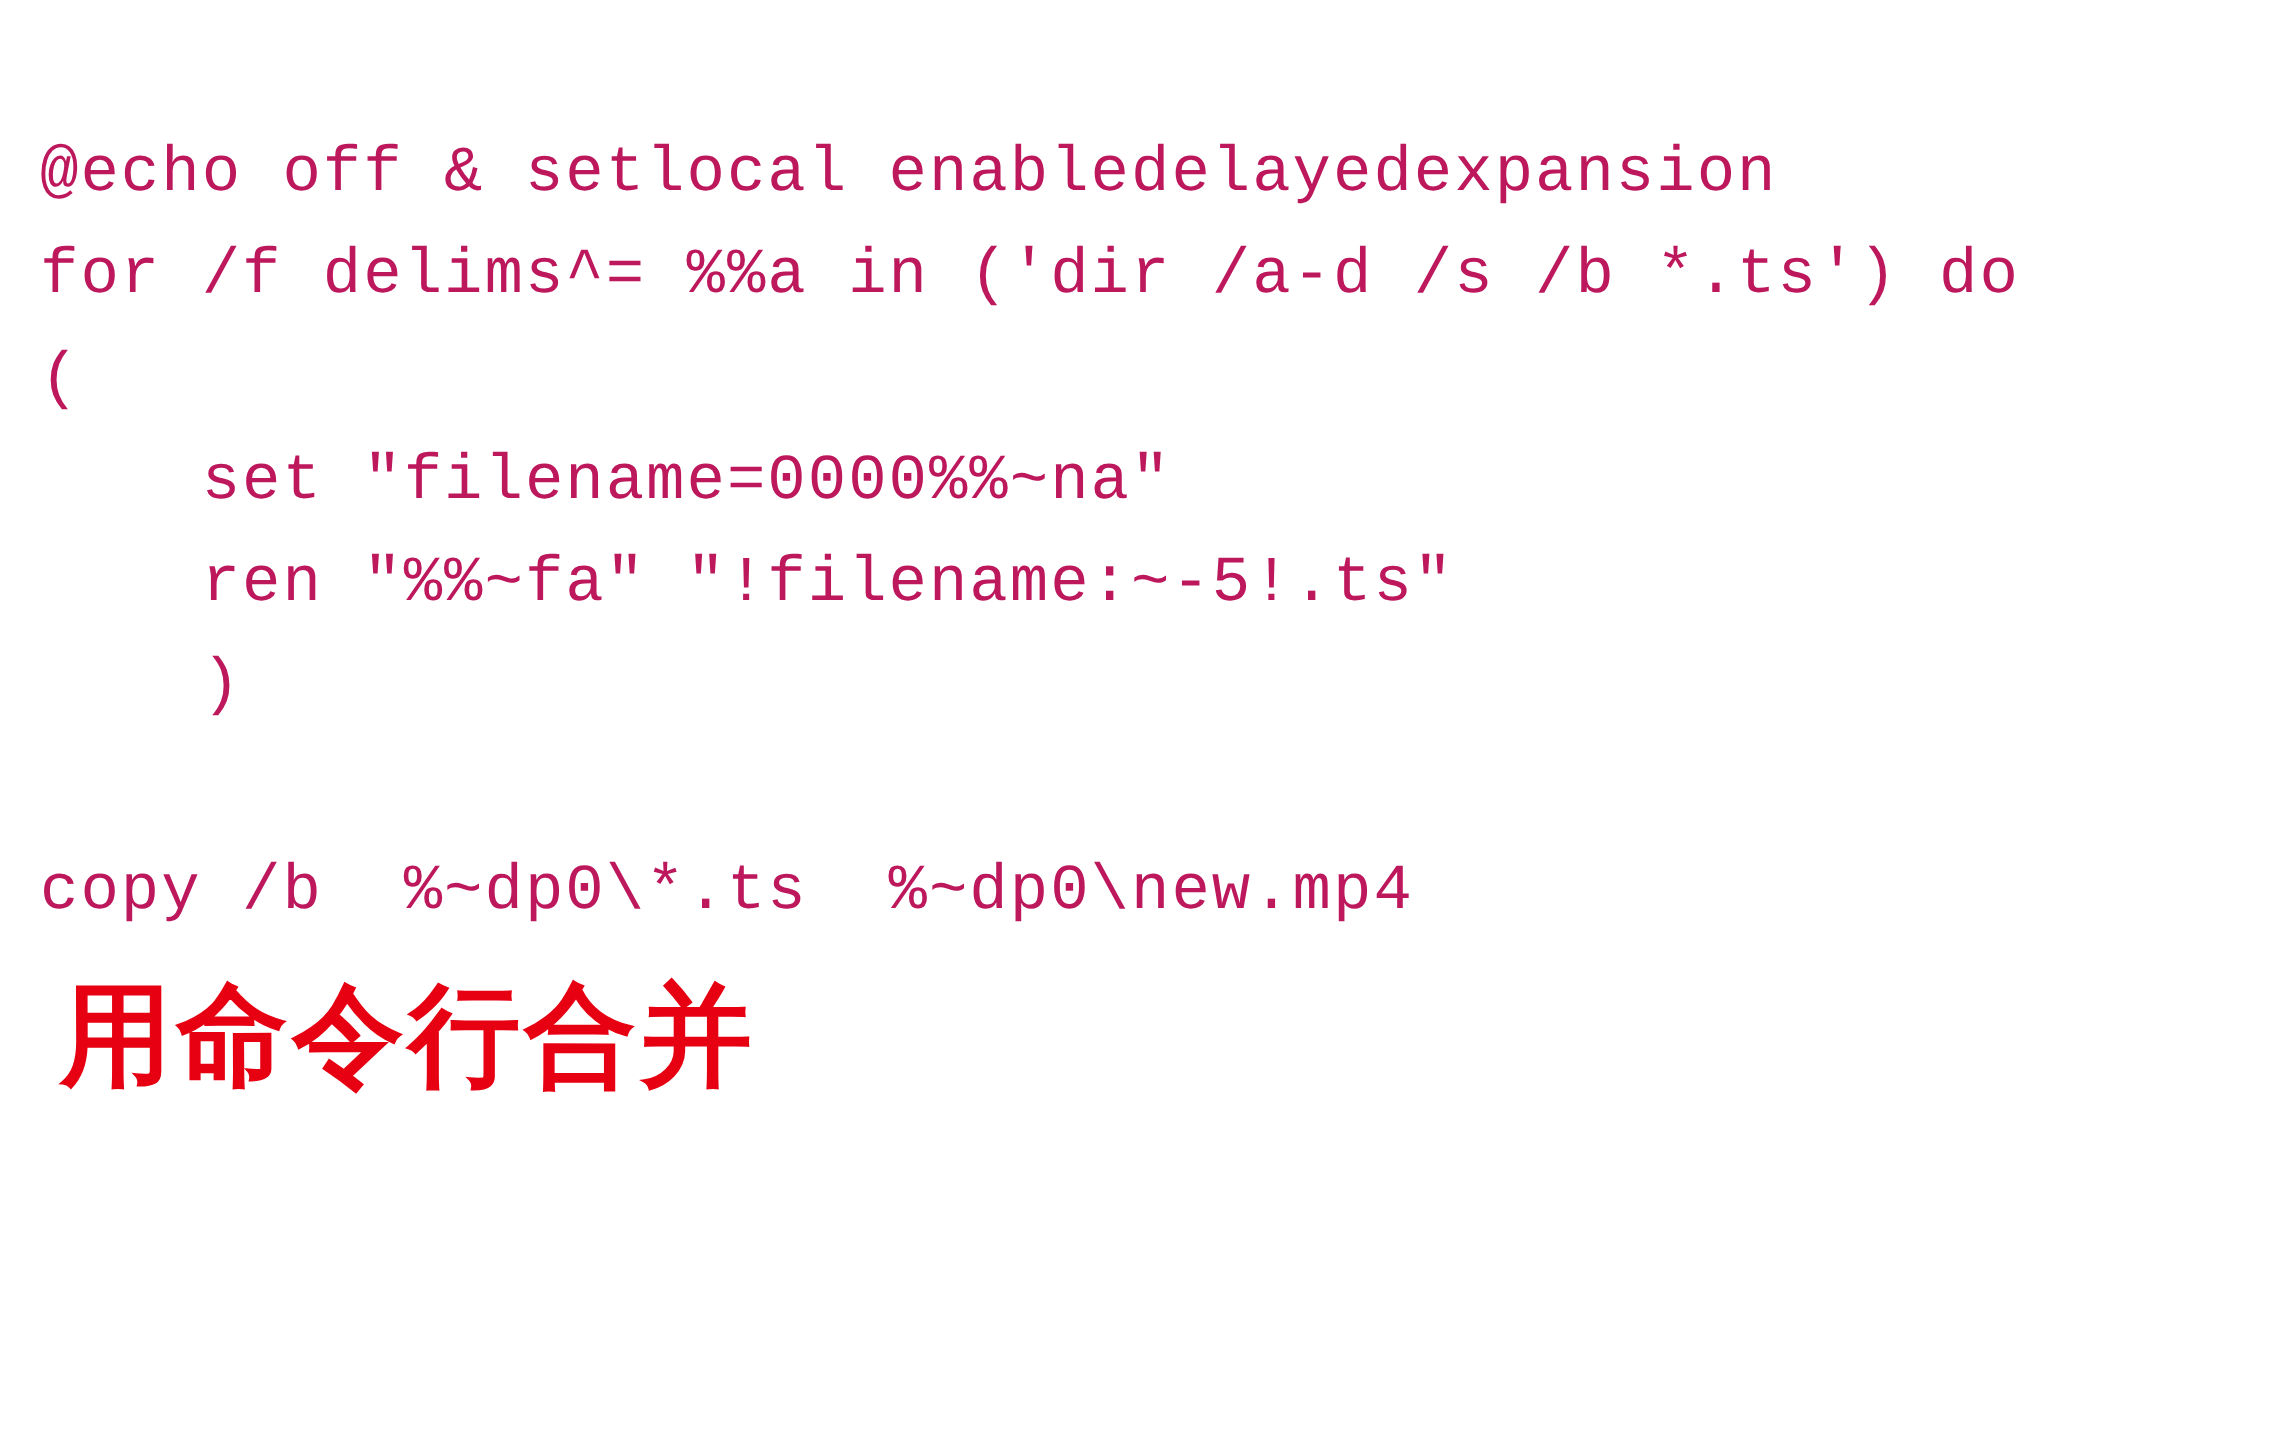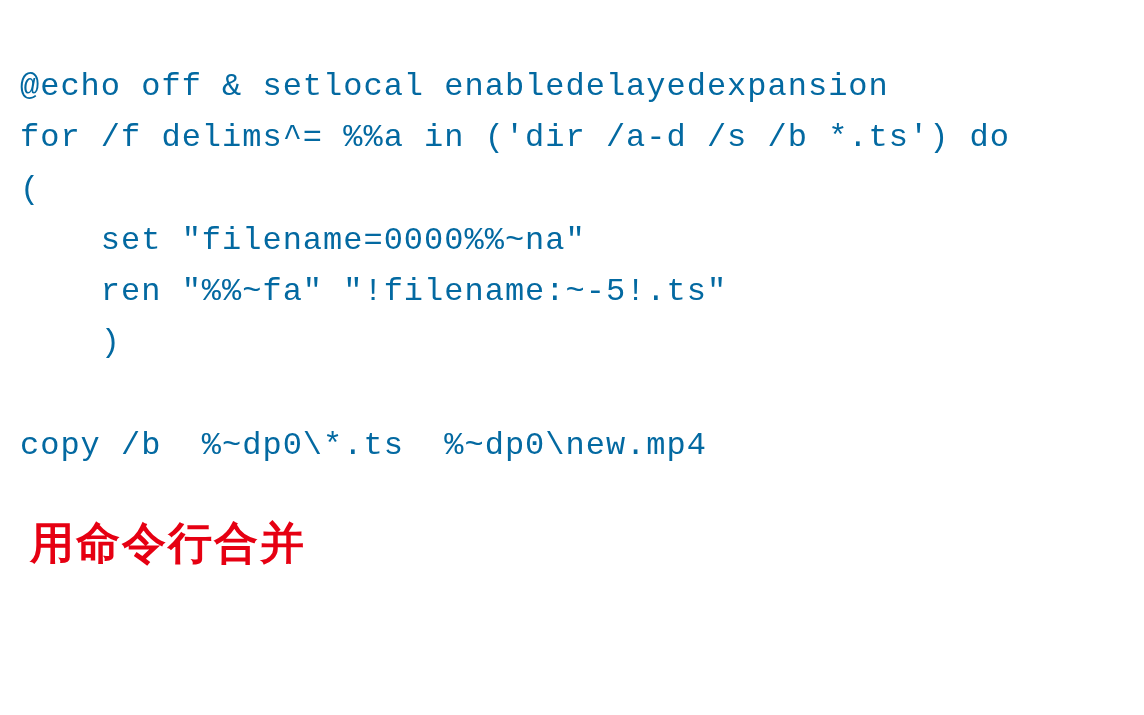--- a/index.html
+++ b/index.html
@@ -7,34 +7,33 @@
     padding: 0;
     width: 1144px;
     height: 715px;
     background: #ffffff;
     overflow: hidden;
   }
   .code-block {
     font-family: "Consolas", "Courier New", monospace;
     font-size: 32px;
     line-height: 1.6;
-    color: #0369a1;
+    color: #be185d;
     padding: 10px 20px;
     white-space: pre;
     letter-spacing: 1px;
   }
   .caption {
     font-family: "Microsoft YaHei", "SimHei", "Consolas", monospace;
-    font-size: 44px;
+    font-size: 56px;
     font-weight: bold;
     color: #e60012;
     padding: 0 30px;
     line-height: 1.35;
     letter-spacing: 2px;
-    margin-top: 32px;
   }
 </style>
 </head>
 <body>
 
 <div class="code-block">
 <span>@echo off &amp; setlocal enabledelayedexpansion</span>
 <span>for /f delims^= %%a in ('dir /a-d /s /b *.ts') do</span>
 <span>(</span>
 <span>    set "filename=0000%%~na"</span>

